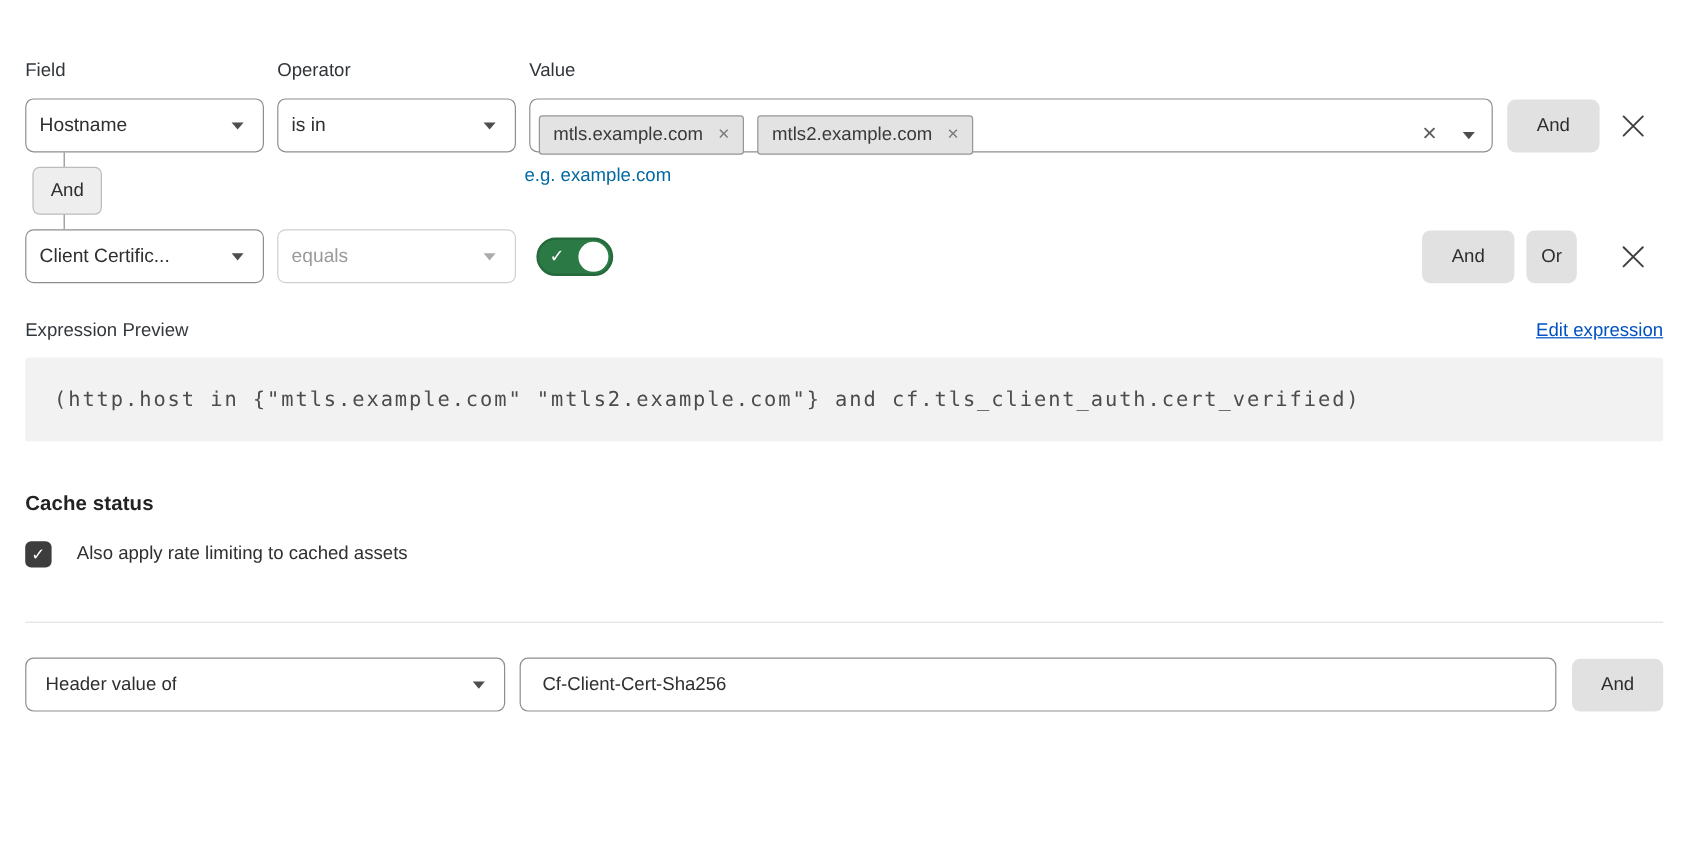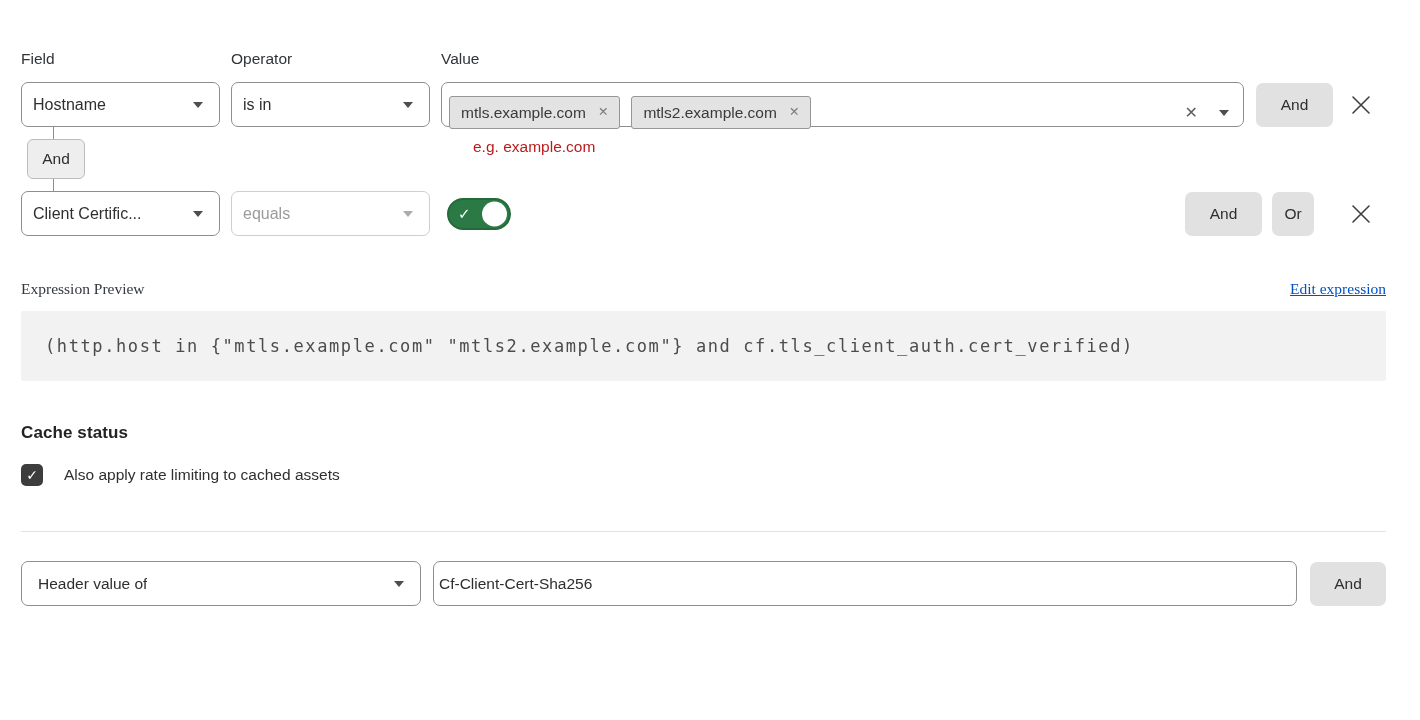--- a/index.html
+++ b/index.html
@@ -75,39 +75,39 @@
   .close-btn svg { display: block; }
 
   
   .between-rows { position: relative; height: 64px; }
   .connector-line { position: absolute; left: 32px; top: 0; height: 64px; width: 1px; background: #8e8e8e; }
   .connector-btn {
     position: absolute; left: 6px; top: 12px; width: 58px; height: 40px;
     background: #eeeeee; border: 1px solid #bcbcbc; border-radius: 6px;
     font-family: inherit; font-size: 15.5px; color: #2e2e2e; cursor: pointer;
   }
-  .helper-text { position: absolute; left: 452px; top: 11px; font-size: 15.5px; color: #b91c1c; }
+  .helper-text { position: absolute; left: 416px; top: 11px; font-size: 15.5px; color: #0369a1; }
 
   
   .toggle {
     width: 64px; height: 32px; margin-left: 17px; border-radius: 16px;
     background: #2b7a45; border: 2px solid #246a3c; position: relative; cursor: pointer; flex: none;
   }
   .toggle-check {
     position: absolute; left: 9px; top: 50%; transform: translateY(-52%);
     color: #ffffff; font-size: 15px; font-weight: 700; line-height: 1;
   }
   .toggle-knob {
     position: absolute; right: 2px; top: 50%; transform: translateY(-50%);
     width: 25px; height: 25px; border-radius: 50%; background: #ffffff;
   }
   .row-spacer { flex: 1; }
 
   
-  .expr-header { display: flex; justify-content: space-between; align-items: flex-end; margin-top: 44px; font-family: Liberation Serif, serif; }
+  .expr-header { display: flex; justify-content: space-between; align-items: flex-end; margin-top: 31px; }
   .expr-label { font-size: 15.5px; color: #33383d; }
   .expr-edit-link { font-size: 15.5px; color: #0051c3; text-decoration: underline; cursor: pointer; }
   .expr-code {
     margin-top: 13px; height: 70px; background: #f2f2f2; border-radius: 2px;
     display: flex; align-items: center; padding: 0 24px;
     font-family: "DejaVu Sans Mono", "Liberation Mono", monospace;
     font-size: 17px; letter-spacing: 1.6px; color: #4c4c4c; white-space: nowrap; overflow: hidden;
   }
 
   
@@ -121,21 +121,21 @@
   .checkbox-label { margin-left: 21px; font-size: 15.5px; color: #2f2f2f; }
 
   .divider { margin-top: 45px; border: none; border-top: 1px solid #e2e2e2; height: 0; }
 
   
   .char-title { margin-top: 50px; }
   .char-row { display: flex; align-items: center; margin-top: 29px; justify-content: space-between; }
   .select-wide { width: 400px; font-size: 15.5px; }
   .char-input {
     height: 45px; flex: 1; margin-left: 12px; border: 1px solid #8e8e8e; border-radius: 7px;
-    padding: 0 5px; font-family: inherit; font-size: 15.5px; color: #2f2f2f; outline: none;
+    padding: 0 18px; font-family: inherit; font-size: 15.5px; color: #2f2f2f; outline: none;
   }
 </style>
 </head>
 <body>
 
 <div class="page">
 
   <section>
 
     <div class="col-labels">

